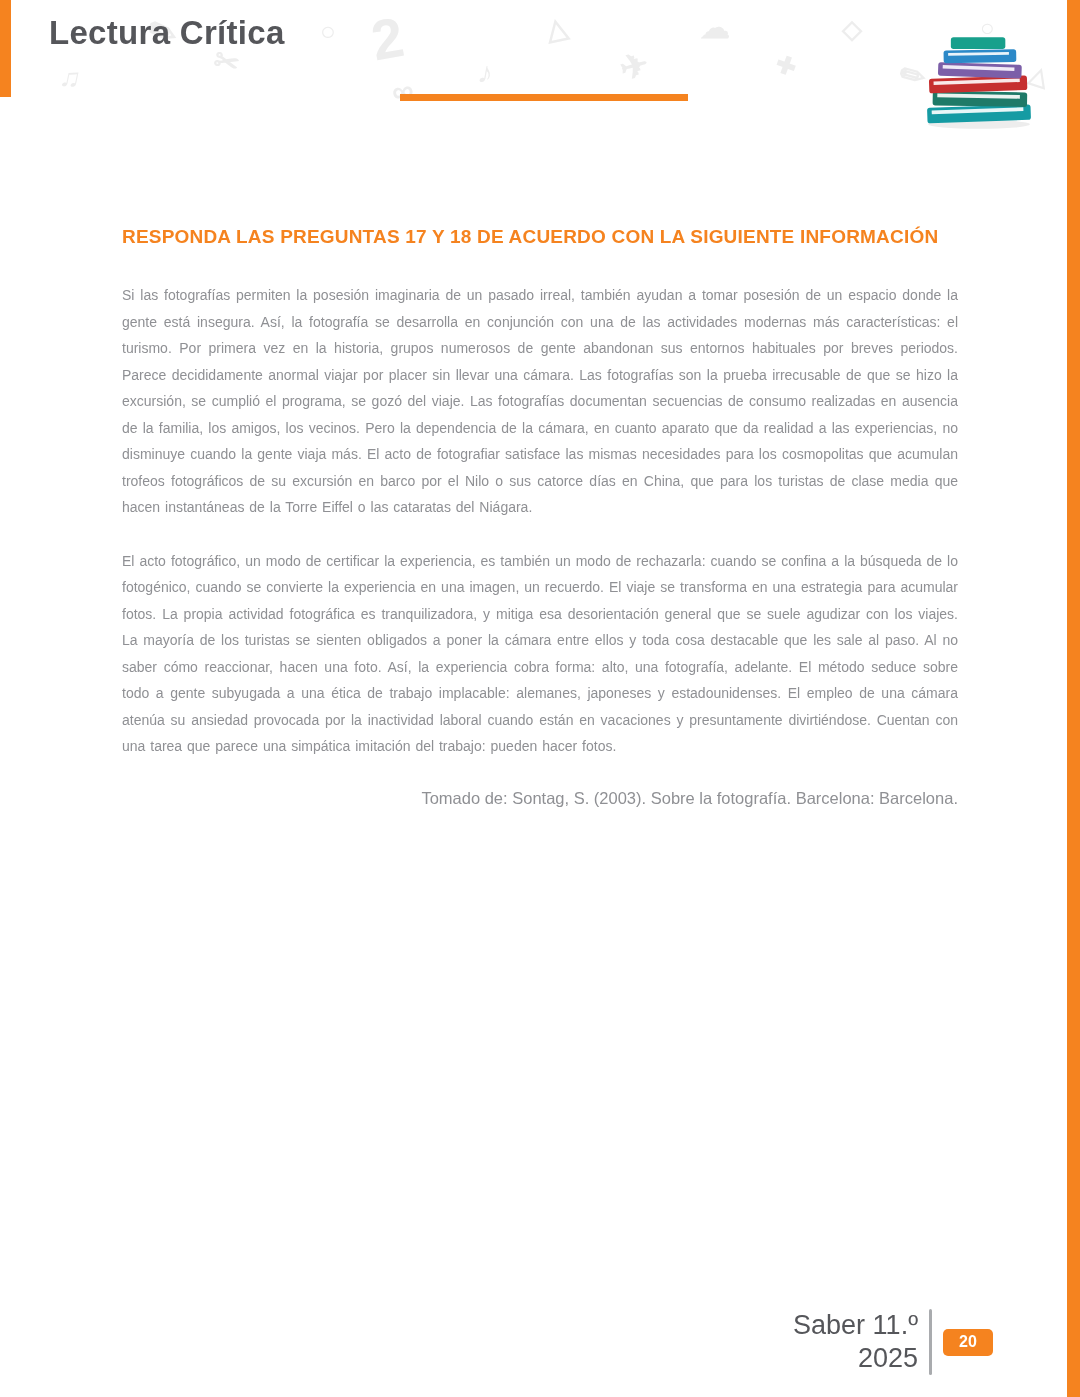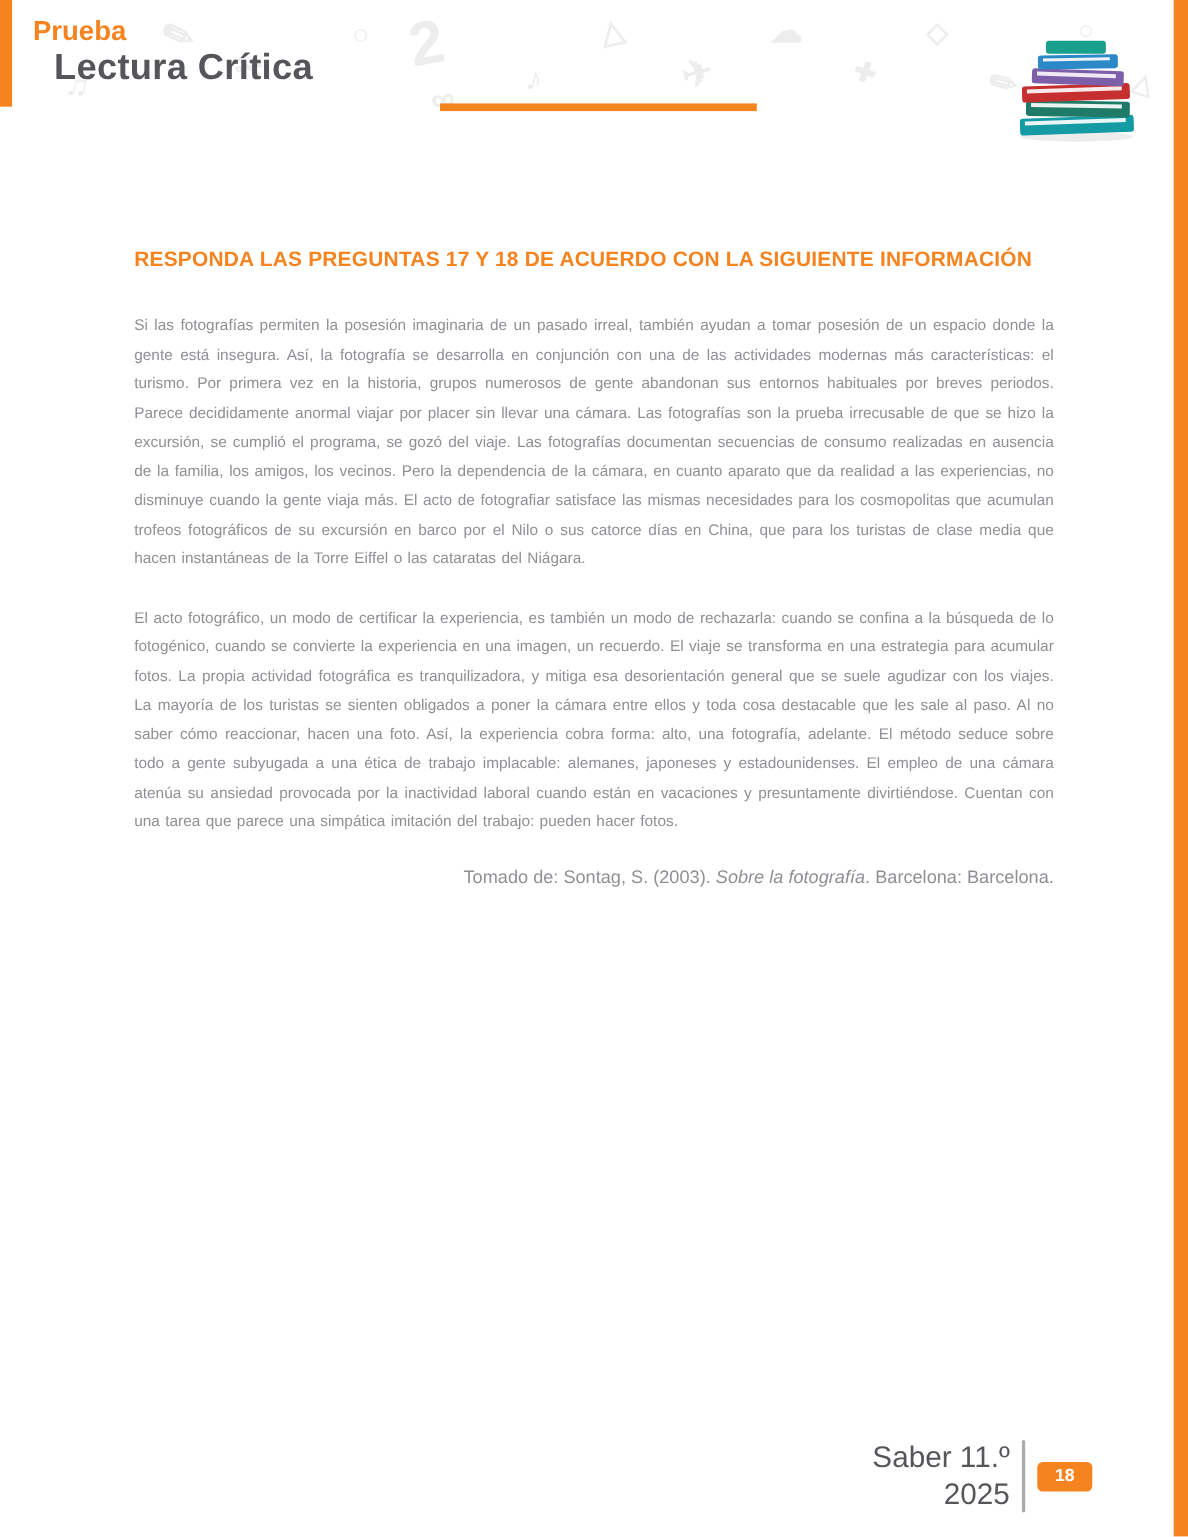--- a/index.html
+++ b/index.html
@@ -29,21 +29,21 @@
   .content { position:absolute; left:122px; top:226px; width:836px; color:#8F9094; }
   .instruction {
     color:#F5831F; font-weight:bold; font-size:19px; letter-spacing:0.2px;
     text-align:left; white-space:nowrap; margin:0 0 34px 0;
   }
   .passage p {
     font-size:14px; line-height:26.5px; text-align:justify;
     margin:0 0 27px 0; word-spacing:1px;
   }
   .citation { text-align:right; font-size:16.5px; line-height:22px; margin-top:6px; }
-  .citation .it { font-style:italic; }
+  .citation .it { }
 
   
   .footer { position:absolute; right:87px; bottom:22px; display:flex; align-items:center; gap:11px; color:#55565A; }
   .brand { text-align:right; font-weight:normal; font-size:27px; line-height:33px; }
   .fdivider { width:3px; height:66px; background:#A9ABAE; border-radius:2px; }
   .badge {
     width:50px; height:27px; background:#F5831F; border-radius:5px;
     color:#ffffff; font-weight:bold; font-size:16px;
     display:flex; align-items:center; justify-content:center;
   }
@@ -68,21 +68,20 @@
       <span class="doodle" style="left: 60px; top: 62px; font-size: 28px; transform: rotate(12deg);">♫</span>
       <span class="doodle" style="left: 900px; top: 58px; font-size: 30px; transform: rotate(-30deg);">✎</span>
       <span class="doodle" style="left: 980px; top: 14px; font-size: 24px; transform: rotate(0deg);">○</span>
       <span class="doodle" style="left: 1030px; top: 62px; font-size: 24px; transform: rotate(18deg);">△</span>
     </div>
 
   <div class="left-bar"></div>
   <div class="right-bar"></div>
 
   <div class="header">
-    <div class="kicker">Prueba</div>
     <div class="title">Lectura Crítica</div>
   </div>
   <div class="header-rule"></div>
 
   <div class="books">
     <svg width="118" height="104" viewBox="0 0 130 114">
       <ellipse cx="65" cy="108" rx="56" ry="5" fill="#ededed"></ellipse>
       <g transform="rotate(-2 65 96)">
         <rect x="8" y="88" width="114" height="17" rx="3" fill="#159BA3"></rect>
         <rect x="13" y="91" width="101" height="4" fill="#E8F6F7"></rect>
@@ -117,16 +116,16 @@
       <span>Tomado de: Sontag, S. (2003). </span><span class="it">Sobre la fotografía</span><span>. Barcelona: Barcelona.</span>
     </div>
   </div>
 
   <div class="footer">
     <div class="brand">
       <div>Saber 11.º</div>
       <div>2025</div>
     </div>
     <div class="fdivider"></div>
-    <div class="badge">18</div>
+    <div class="badge">20</div>
   </div>
 
 </div>
 
 </body></html>

